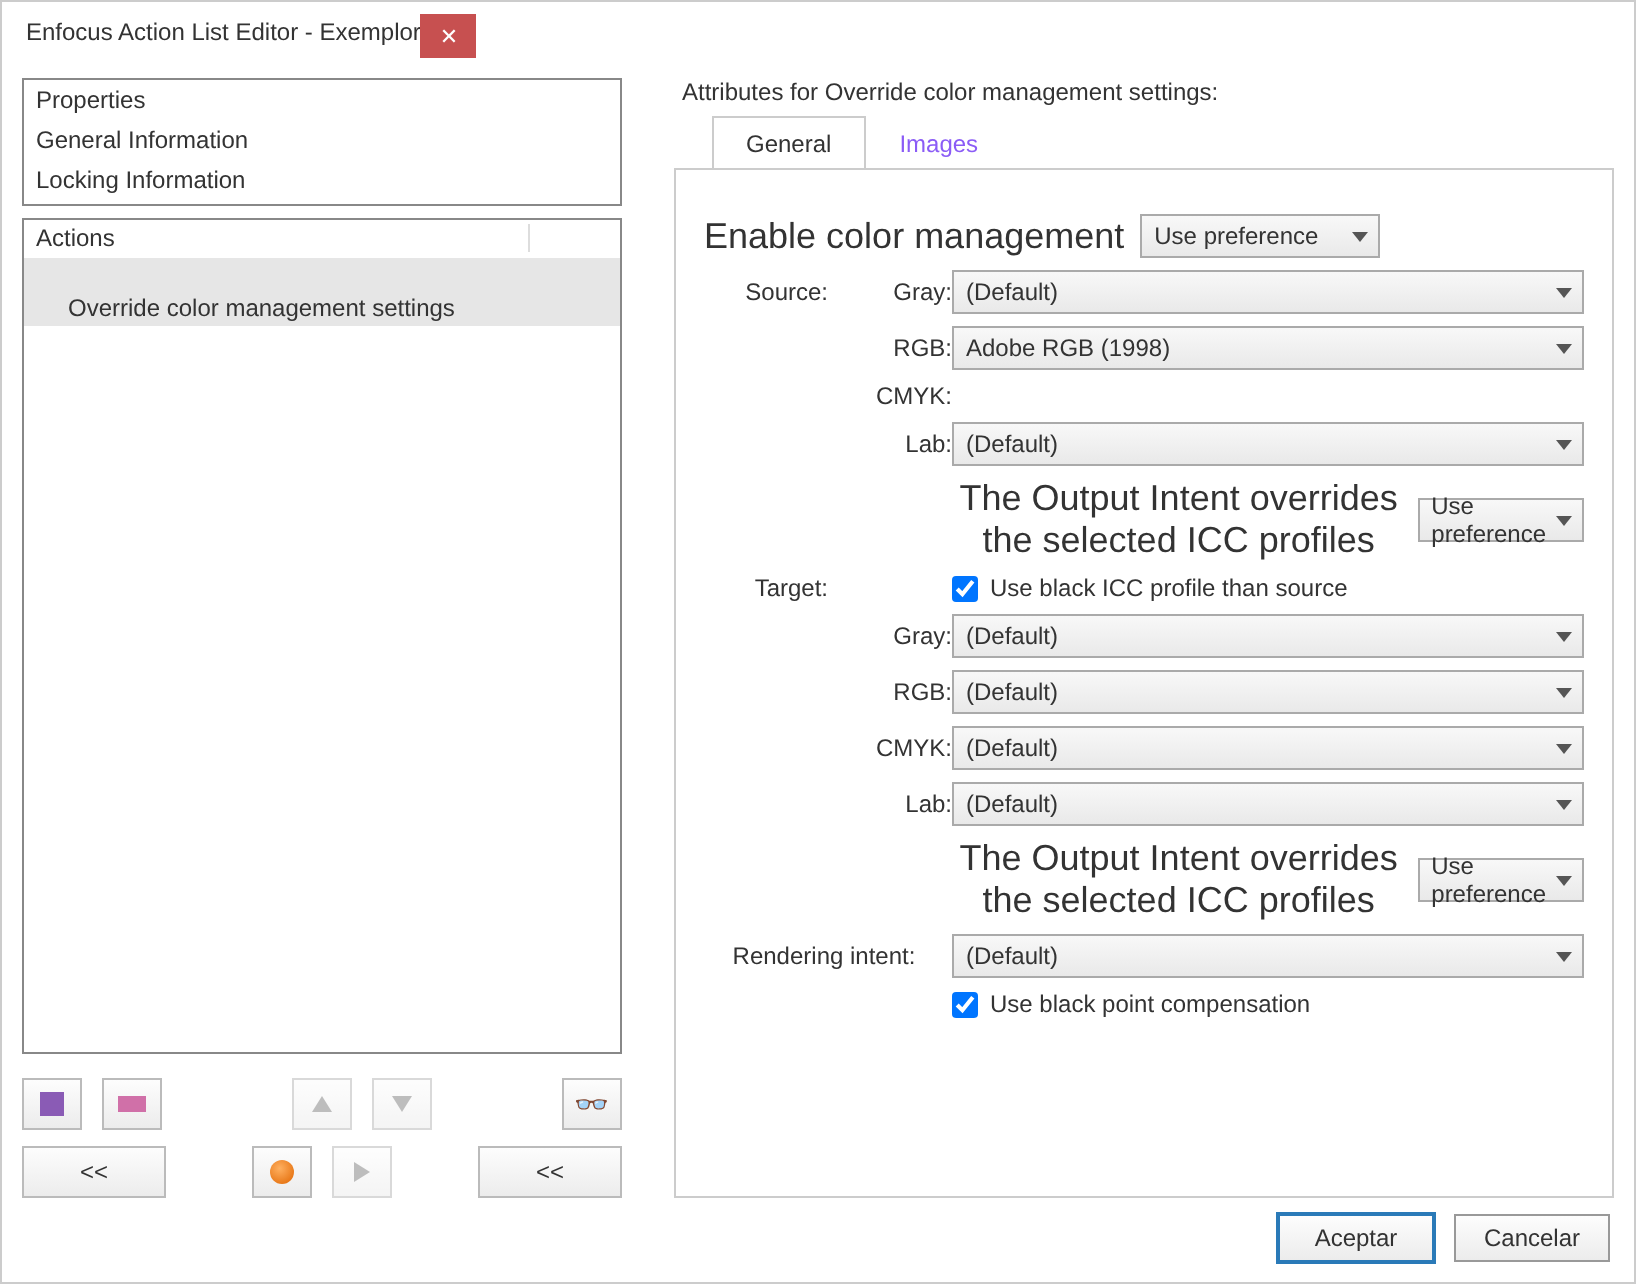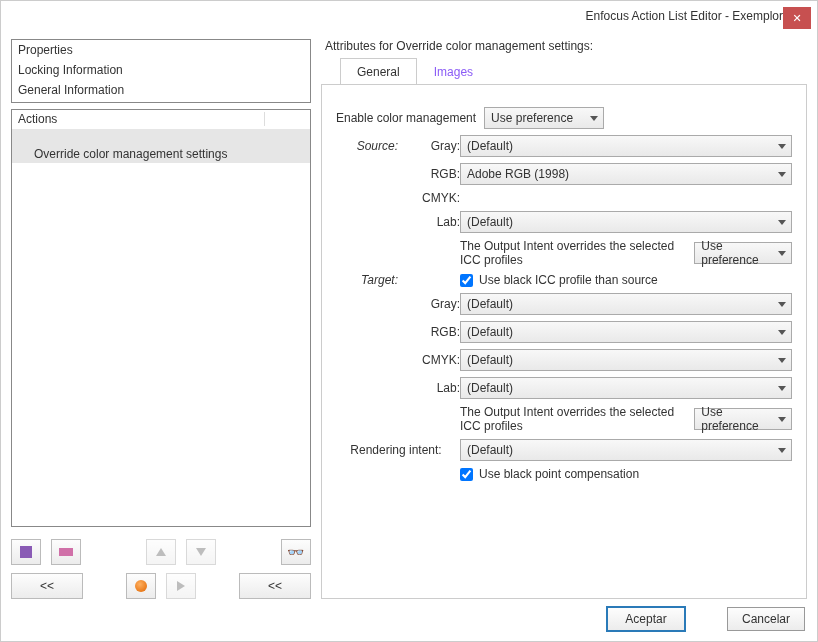--- a/index.html
+++ b/index.html
@@ -1,22 +1,22 @@
 <!DOCTYPE html>
 <html><head>
 <meta charset="utf-8">
 <style>
   * { box-sizing: border-box; }
   html, body { margin: 0; padding: 0; font-family: "Segoe UI", Tahoma, sans-serif; font-size: 12px; color: #333; background: #fff; }
   .window { width: 818px; height: 642px; position: relative; border: 1px solid #ccc; display: flex; flex-direction: column; }
-  .titlebar { height: 30px; display: flex; align-items: center; justify-content: flex-end; padding: 0 0 0 12px; }
+  .titlebar { height: 30px; display: flex; align-items: center; justify-content: flex-start; padding: 0 0 0 12px; }
   .titlebar .title { font-size: 12px; color: #333; }
   .close-btn { width: 28px; height: 22px; margin: 4px 6px 0 0; background: #c75050; color: #fff; display: flex; align-items: center; justify-content: center; font-family: Arial; font-size: 11px; cursor: pointer; }
   .body { flex: 1; display: flex; flex-direction: column; padding: 8px 10px 10px 10px; gap: 8px; }
-  .top { flex: 1; display: flex; gap: 10px; min-height: 0; }
+  .top { flex: 1; display: flex; gap: 26px; min-height: 0; }
   .left { width: 300px; display: flex; flex-direction: column; gap: 6px; }
   .panel { border: 1px solid #888; background: #fff; position: relative; }
   .left .panel.list1 { height: 64px; overflow-y: scroll; }
   .left .panel.list2 { flex: 1; overflow: hidden; }
   .list-item { padding: 2px 6px; cursor: default; line-height: 16px; }
   .list2 .header { padding: 2px 6px; border-bottom: 1px solid transparent; font-weight: normal; background: #fff; display: flex; }
   .list2 .header .col { flex: 1; }
   .list2 .header .col.empty { width: 40px; flex: none; border-left: 1px solid #ddd; }
   .list2 .content { }
   .list2 .item { padding: 18px 6px 2px 22px; background: #e6e6e6; }
@@ -24,38 +24,38 @@
   .right .attrib { font-size: 12px; margin: 0 0 4px 4px; }
   .right .actions-link { text-align: right; margin: 6px 6px 0 0; }
   .right .actions-link a { color: #2a55cd; cursor: pointer; }
   .right .actions-link a .tri { font-size: 8px; }
   .group { flex: 1; border: 1px solid #ccc; background: #fff; position: relative; padding: 14px 12px 12px 12px; }
   .tabs { position: relative; top: 1px; display: flex; margin-left: 6px; padding-left: 13px; }
   .tab { border: 1px solid #ccc; border-bottom: none; background: #fff; padding: 6px 16px 6px 16px; font-size: 12px; cursor: pointer; margin-right: 0; }
   .tab.inactive { border-color: transparent; color: #8b5cf6; }
   .form { padding: 8px 2px; }
   .row { display: flex; align-items: center; margin-bottom: 6px; }
-  .row .lbl-main { width: 66px; text-align: right; padding-right: 4px; font-style: italic; }
+  .row .lbl-main { width: 66px; text-align: right; padding-right: 4px; }
   .row .lbl-sub { width: 58px; text-align: right; padding-left: 6px; }
   .row .ctl { flex: 1; }
   select.drop, .drop { width: 100%; height: 22px; border: 1px solid #aaa; background: linear-gradient(#f8f8f8,#e9e9e9); padding: 0 18px 0 6px; font-family: inherit; font-size: 12px; appearance: none; position: relative; display: flex; align-items: center; }
   .drop-wrap { position: relative; width: 100%; }
   .drop-wrap::after { content: ""; position: absolute; right: 6px; top: 50%; margin-top: -2px; border-left: 4px solid transparent; border-right: 4px solid transparent; border-top: 5px solid #555; pointer-events: none; }
   .small-drop { width: 120px; }
   .chk { display: flex; align-items: center; gap: 6px; }
   input[type=checkbox] { width: 13px; height: 13px; margin: 0; }
-  .tight-text { font-size: 12px; }
+  .tight-text { font-size: 18px; text-align: center; }
   .bottom-left { display: flex; flex-direction: column; gap: 8px; margin-top: 6px; }
   .bottom-row { display: flex; gap: 10px; align-items: center; }
   .icon-btn { width: 30px; height: 26px; border: 1px solid #bbb; background: linear-gradient(#fdfdfd,#ececec); display: flex; align-items: center; justify-content: center; cursor: pointer; }
   .icon-btn.disabled { opacity: .55; cursor: default; }
   .wide-btn { width: 72px; height: 26px; border: 1px solid #bbb; background: linear-gradient(#fdfdfd,#ececec); display: flex; align-items: center; justify-content: center; cursor: pointer; }
   .spacer { flex: 1; }
   .footer { display: flex; justify-content: flex-end; gap: 10px; padding: 0 2px; }
-  .btn { width: 78px; height: 24px; border: 1px solid #999; background: linear-gradient(#fdfdfd,#ececec); display: flex; align-items: center; justify-content: center; cursor: pointer; margin-left: 32px; }
+  .btn { width: 78px; height: 24px; border: 1px solid #999; background: linear-gradient(#fdfdfd,#ececec); display: flex; align-items: center; justify-content: center; cursor: pointer; }
   .btn.primary { border: 1px solid #2a7ab8; outline: 1px solid #2a7ab8; }
   .sq-purple { width: 12px; height: 12px; background: #8a5bb5; }
   .sq-pink { width: 14px; height: 8px; background: #d070a8; }
   .circ-orange { width: 12px; height: 12px; border-radius: 50%; background: radial-gradient(circle at 40% 35%, #ffb060, #e06500); }
   .goggles { font-size: 14px; color: #a060c0; }
 </style>
 </head>
 <body>
 
 <div class="window">
@@ -63,22 +63,22 @@
     <div class="title">Enfocus Action List Editor - Exemplor</div>
     <div class="close-btn">✕</div>
   </div>
 
   <div class="body">
     <div class="top">
 
       <div class="left">
         <div class="panel list1">
           <div class="list-item">Properties</div>
+          <div class="list-item">General Information</div>
           <div class="list-item">Locking Information</div>
-          <div class="list-item">General Information</div>
         </div>
         <div class="panel list2">
           <div class="header">
             <div class="col">Actions</div>
             <div class="col empty"></div>
           </div>
           <div class="content">
             <div class="item">Override color management settings</div>
           </div>
         </div>

